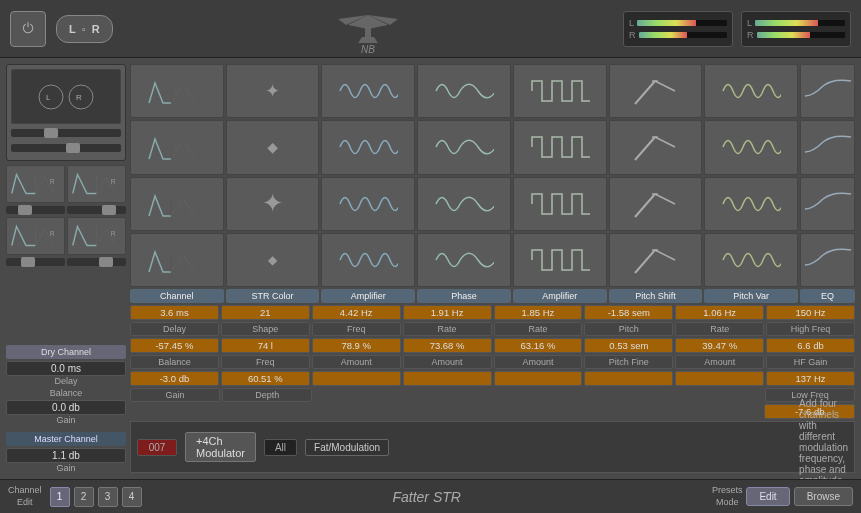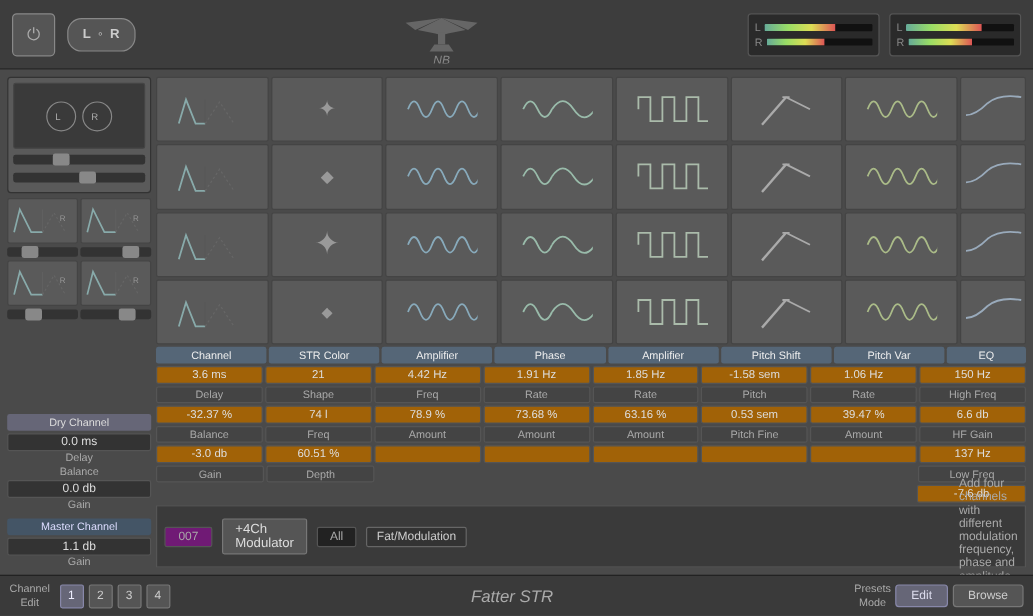--- a/index.html
+++ b/index.html
@@ -201,21 +201,21 @@
       display: flex;
       align-items: center;
       background: #3a3a3a;
       border: 1px solid #555;
       padding: 3px 6px;
       gap: 8px;
       height: 52px;
     }
 
     .preset-box {
-      background: #701a75;
+      background: #7f1d1d;
       border: 1px solid #555;
       border-radius: 2px;
       padding: 2px 6px;
       font-size: 10px;
       color: #aaa;
       min-width: 40px;
       text-align: center;
     }
 
     .preset-name {
@@ -728,21 +728,21 @@
       </div>
 
       <div style="display:flex;gap:2px;">
         <div class="col-label" style="flex:1;">Channel</div>
         <div class="col-label" style="flex:1;">STR Color</div>
         <div class="col-label" style="flex:1;">Amplifier</div>
         <div class="col-label" style="flex:1;">Phase</div>
         <div class="col-label" style="flex:1;">Amplifier</div>
         <div class="col-label" style="flex:1;">Pitch Shift</div>
         <div class="col-label" style="flex:1;">Pitch Var</div>
-        <div class="col-label" style="width:66px;">EQ</div>
+        <div class="col-label" style="width:55px;">EQ</div>
       </div>
 
       <div style="display:flex;gap:2px;">
         <div class="valcell" style="flex:1;">3.6 ms</div>
         <div class="valcell" style="flex:1;">21</div>
         <div class="valcell" style="flex:1;">4.42 Hz</div>
         <div class="valcell" style="flex:1;">1.91 Hz</div>
         <div class="valcell" style="flex:1;">1.85 Hz</div>
         <div class="valcell" style="flex:1;">-1.58 sem</div>
         <div class="valcell" style="flex:1;">1.06 Hz</div>
@@ -752,21 +752,21 @@
         <div class="valcell label" style="flex:1;">Delay</div>
         <div class="valcell label" style="flex:1;">Shape</div>
         <div class="valcell label" style="flex:1;">Freq</div>
         <div class="valcell label" style="flex:1;">Rate</div>
         <div class="valcell label" style="flex:1;">Rate</div>
         <div class="valcell label" style="flex:1;">Pitch</div>
         <div class="valcell label" style="flex:1;">Rate</div>
         <div class="valcell label" style="width:55px;">High Freq</div>
       </div>
       <div style="display:flex;gap:2px;">
-        <div class="valcell" style="flex:1;">-32.37 %</div>
+        <div class="valcell" style="flex:1;">-57.45 %</div>
         <div class="valcell" style="flex:1;">74 l</div>
         <div class="valcell" style="flex:1;">78.9 %</div>
         <div class="valcell" style="flex:1;">73.68 %</div>
         <div class="valcell" style="flex:1;">63.16 %</div>
         <div class="valcell" style="flex:1;">0.53 sem</div>
         <div class="valcell" style="flex:1;">39.47 %</div>
         <div class="valcell" style="width:55px;">6.6 db</div>
       </div>
       <div style="display:flex;gap:2px;">
         <div class="valcell label" style="flex:1;">Balance</div>

